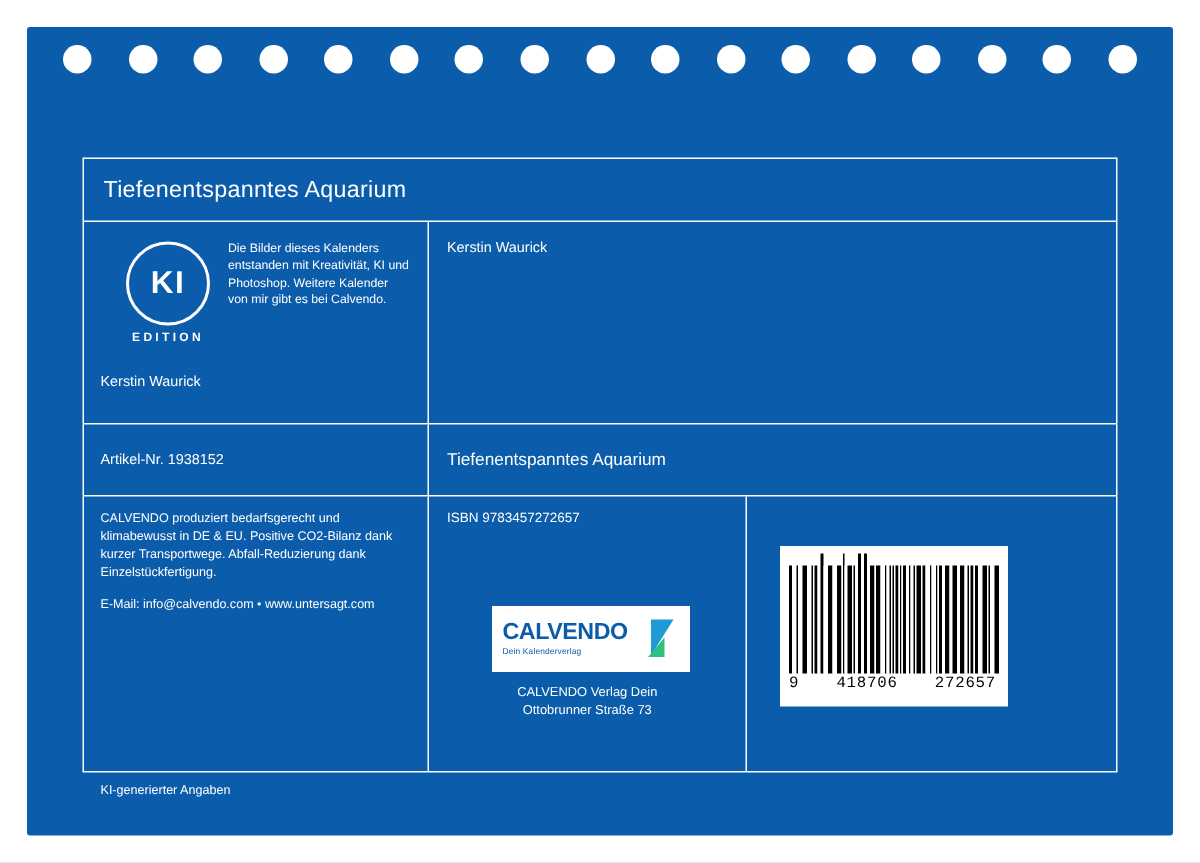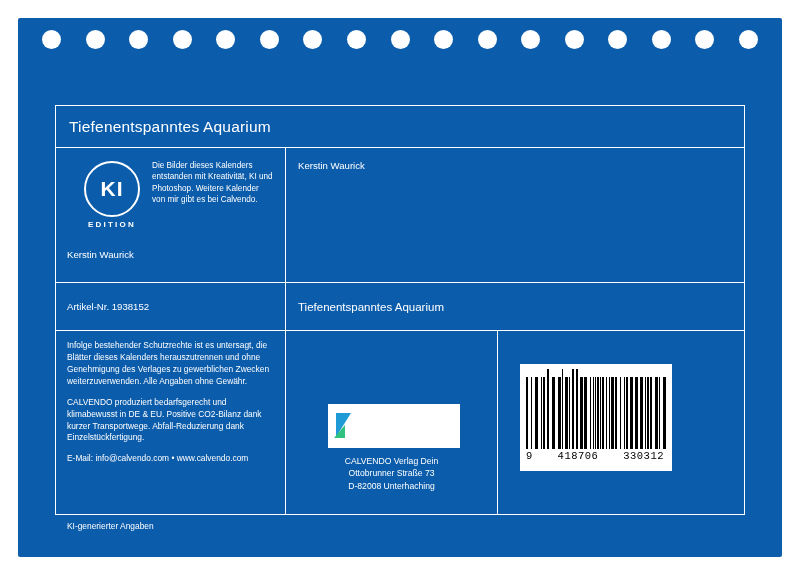--- a/index.html
+++ b/index.html
@@ -411,39 +411,42 @@
         <div id="article-no">Artikel-Nr. 1938152</div>
       </div>
       <div id="row3-right">
         <div id="title-repeat">Tiefenentspanntes Aquarium</div>
       </div>
     </div>
 
     <div id="row4">
 
       <div id="legal">
-        <p class="legal-p">Infolge bestehender Schutzrechte ist es untersagt, die Blätter dieses Kalenders herauszutrennen und ohne Genehmigung des Verlages zu gewerblichen Zwecken weiterzuverwenden. Alle Angaben ohne Gewähr.</p>
         <p class="legal-p">CALVENDO produziert bedarfsgerecht und klimabewusst in DE &amp; EU. Positive CO2-Bilanz dank kurzer Transportwege. Abfall-Reduzierung dank Einzelstückfertigung.</p>
-        <p id="email-line">E-Mail: info@calvendo.com • www.calvendo.com</p>
+        <p id="email-line">E-Mail: info@calvendo.com • www.untersagt.com</p>
         <div id="ai-note">KI-generierter Angaben</div>
       </div>
 
       <div id="publisher">
+        <div id="isbn">ISBN 9783457272657</div>
 
         <div id="calvendo-logo">
+          <div id="calvendo-text">
+            <div id="calvendo-word">CALVENDO</div>
+            <div id="calvendo-sub">Dein Kalenderverlag</div>
+          </div>
           <div id="calvendo-mark">
             <div class="sail"></div>
             <div class="sail2"></div>
           </div>
         </div>
 
         <div id="pub-address">
           <div>CALVENDO Verlag Dein</div>
           <div>Ottobrunner Straße 73</div>
-          <div>D-82008 Unterhaching</div>
         </div>
       </div>
 
       <div id="barcode-cell">
         <div id="barcode-box">
           <div id="bars">
               <div style="width: 2px; height: 72px; background: rgb(0, 0, 0); flex: 0 0 auto;"></div>
               <div style="width: 3px; height: 72px; background: rgb(255, 255, 255); flex: 0 0 auto;"></div>
               <div style="width: 1px; height: 72px; background: rgb(0, 0, 0); flex: 0 0 auto;"></div>
               <div style="width: 3px; height: 72px; background: rgb(255, 255, 255); flex: 0 0 auto;"></div>
@@ -514,21 +517,21 @@
               <div style="width: 3px; height: 72px; background: rgb(0, 0, 0); flex: 0 0 auto;"></div>
               <div style="width: 1px; height: 72px; background: rgb(255, 255, 255); flex: 0 0 auto;"></div>
               <div style="width: 1px; height: 72px; background: rgb(0, 0, 0); flex: 0 0 auto;"></div>
               <div style="width: 3px; height: 72px; background: rgb(255, 255, 255); flex: 0 0 auto;"></div>
               <div style="width: 3px; height: 72px; background: rgb(0, 0, 0); flex: 0 0 auto;"></div>
               <div style="width: 2px; height: 72px; background: rgb(255, 255, 255); flex: 0 0 auto;"></div>
             </div>
           <div id="barcode-digits">
             <span>9</span>
             <span>418706</span>
-            <span>330312</span>
+            <span>272657</span>
           </div>
         </div>
 
       </div>
 
     </div>
   </div>
 </div>
 
 </body></html>

